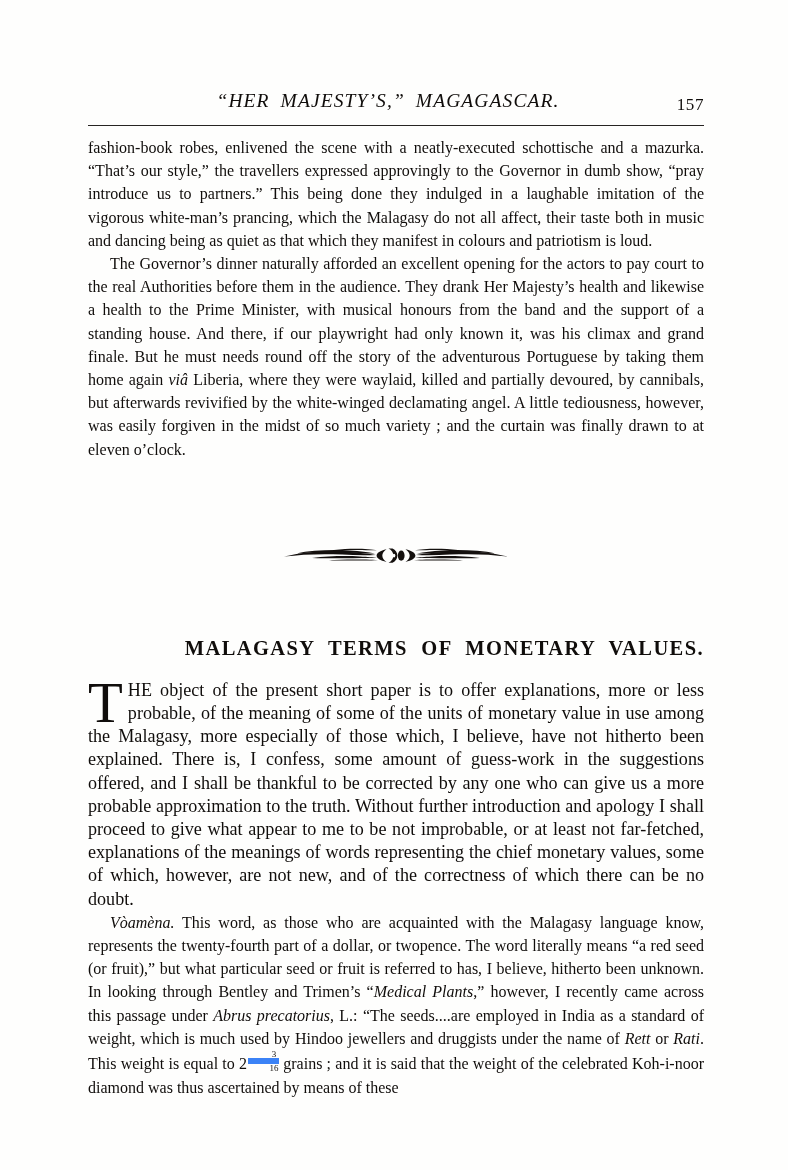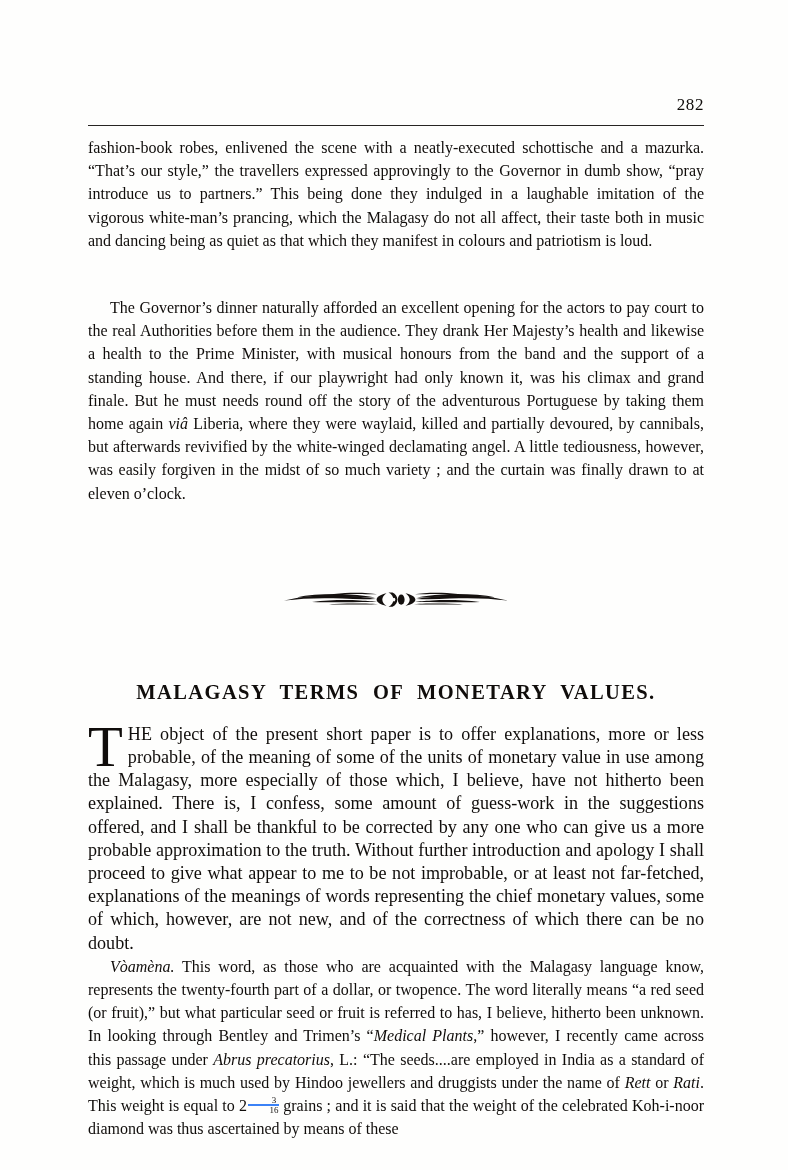--- a/index.html
+++ b/index.html
@@ -66,38 +66,37 @@
   p.para {
     margin: 0;
     font-size: 16px;
     line-height: 23.2px;
     text-align: justify;
     text-justify: inter-word;
     hyphens: manual;
   }
   p.para + p.para {
     text-indent: 22px;
-    margin-top: 44px;
   }
   .it { font-style: italic; }
 
   
   .ornament-wrap {
     margin-top: 72px;
     display: flex;
     justify-content: center;
     align-items: center;
     height: 40px;
   }
   .ornament { display: block; }
 
   
   .section-title {
     margin-top: 64px;
-    text-align: center;
+    text-align: right;
     font-size: 20.5px;
     letter-spacing: 1.4px;
     word-spacing: 7px;
     white-space: nowrap;
   }
 
   
   .dropcap-para {
     margin: 19px 0 0 0;
     font-size: 18.1px;
@@ -123,30 +122,31 @@
   
   .frac {
     display: inline-block;
     vertical-align: -0.22em;
     font-size: 0.56em;
     line-height: 0.92;
     text-align: center;
     margin: 0 0.5px;
   }
   .frac .num { display: block; }
-  .frac .den { display: block; border-top: 2px solid #3b82f6; }
+  .frac .den { display: block; border-top: 6px solid #3b82f6; }
 </style>
 </head>
 <body>
 
 <div class="page">
   <div class="content">
 
     <div class="runhead">
-      <div class="runhead-folio">282</div>
+      <div class="runhead-title">“HER  MAJESTY’S,”  MAGAGASCAR.</div>
+      <div class="runhead-folio">157</div>
     </div>
     <div class="head-rule"></div>
 
     <div class="col">
 
       <p class="para">fashion-book robes, enlivened the scene with a neatly-executed schottische and a mazurka.  “That’s our style,” the travellers expressed approvingly to the Governor in dumb show, “pray introduce us to partners.”  This being done they indulged in a laughable imitation of the vigorous white-man’s prancing, which the Malagasy do not all affect, their taste both in music and dancing being as quiet as that which they manifest in colours and patriotism is loud.</p>
 
       <p class="para">
         <span>The Governor’s dinner naturally afforded an excellent opening for the actors to pay court to the real Authorities before them in the audience. They drank Her Majesty’s health and likewise a health to the Prime Minister, with musical honours from the band and the support of a standing house.  And there, if our playwright had only known it, was his climax and grand finale.  But he must needs round off the story of the adventurous Portuguese by taking them home again </span><span class="it">viâ</span><span> Liberia, where they were waylaid, killed and partially devoured, by cannibals, but afterwards revivified by the white-winged declamating angel.  A little tediousness, however, was easily forgiven in the midst of so much variety ; and the curtain was finally drawn to at eleven o’clock.</span>
       </p>

